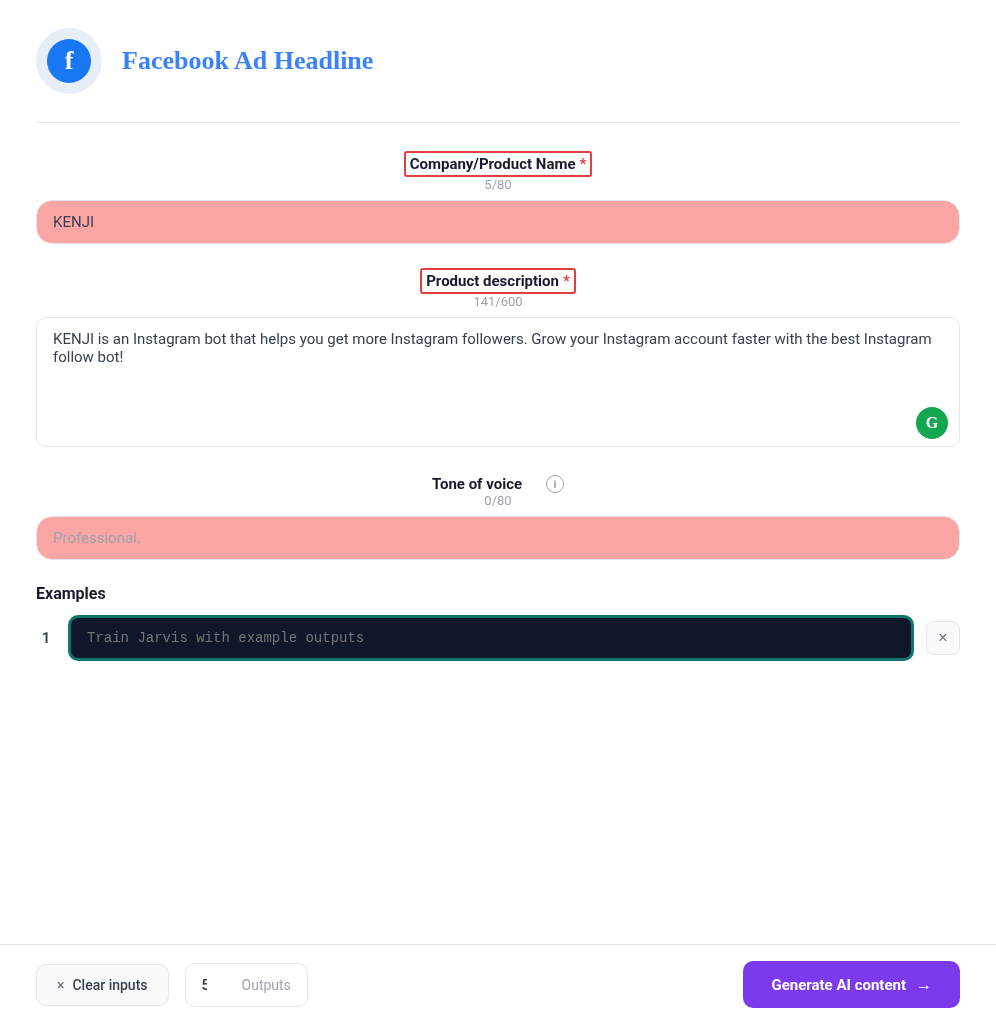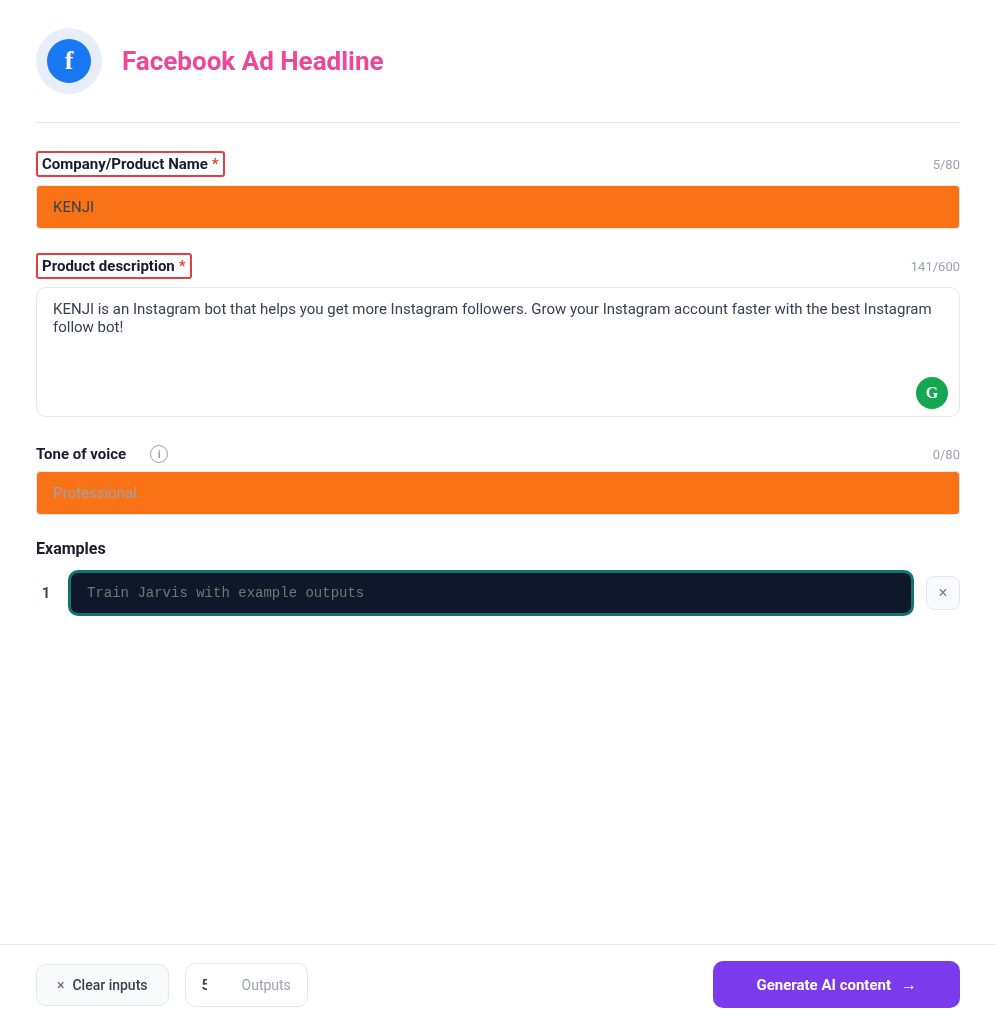--- a/index.html
+++ b/index.html
@@ -50,22 +50,23 @@
       justify-content: center;
       color: white;
       font-size: 26px;
       font-weight: 900;
       font-family: Georgia, serif;
     }
 
     .header-text h1 {
       font-size: 26px;
       font-weight: 700;
-      color: #ec4899;
+      color: #3b82f6;
       margin-bottom: 0;
+      font-family: Liberation Serif, serif;
     }
 
     .header-text p {
       font-size: 14px;
       color: #6b7280;
     }
 
     .divider {
       border: none;
       border-top: 1px solid #e5e7eb;
@@ -75,20 +76,21 @@
     
     .form-section {
       margin-bottom: 24px;
     }
 
     .field-header {
       display: flex;
       justify-content: space-between;
       align-items: center;
       margin-bottom: 8px;
+      flex-direction: column;
     }
 
     .field-label {
       font-size: 15px;
       font-weight: 700;
       color: #1a1a2e;
       display: inline-flex;
       align-items: center;
       gap: 4px;
       padding: 2px 4px;
@@ -111,24 +113,24 @@
 
     .char-count {
       font-size: 13px;
       color: #9ca3af;
     }
 
     .text-input {
       width: 100%;
       padding: 12px 16px;
       border: 1px solid #e5e7eb;
-      border-radius: 4px;
+      border-radius: 16px;
       font-size: 15px;
       color: #374151;
-      background: #f97316;
+      background: #fca5a5;
       outline: none;
       font-family: inherit;
     }
 
     .text-input::placeholder {
       color: #9ca3af;
     }
 
     .textarea-wrap {
       position: relative;
@@ -300,21 +302,21 @@
       padding: 12px 16px 12px 4px;
       font-size: 14px;
       color: #9ca3af;
       font-family: inherit;
     }
 
     .generate-btn {
       display: flex;
       align-items: center;
       gap: 10px;
-      padding: 14px 43px;
+      padding: 14px 28px;
       background: #7c3aed;
       color: white;
       border: none;
       border-radius: 10px;
       font-size: 15px;
       font-weight: 700;
       cursor: pointer;
       font-family: inherit;
       margin-left: auto;
     }

